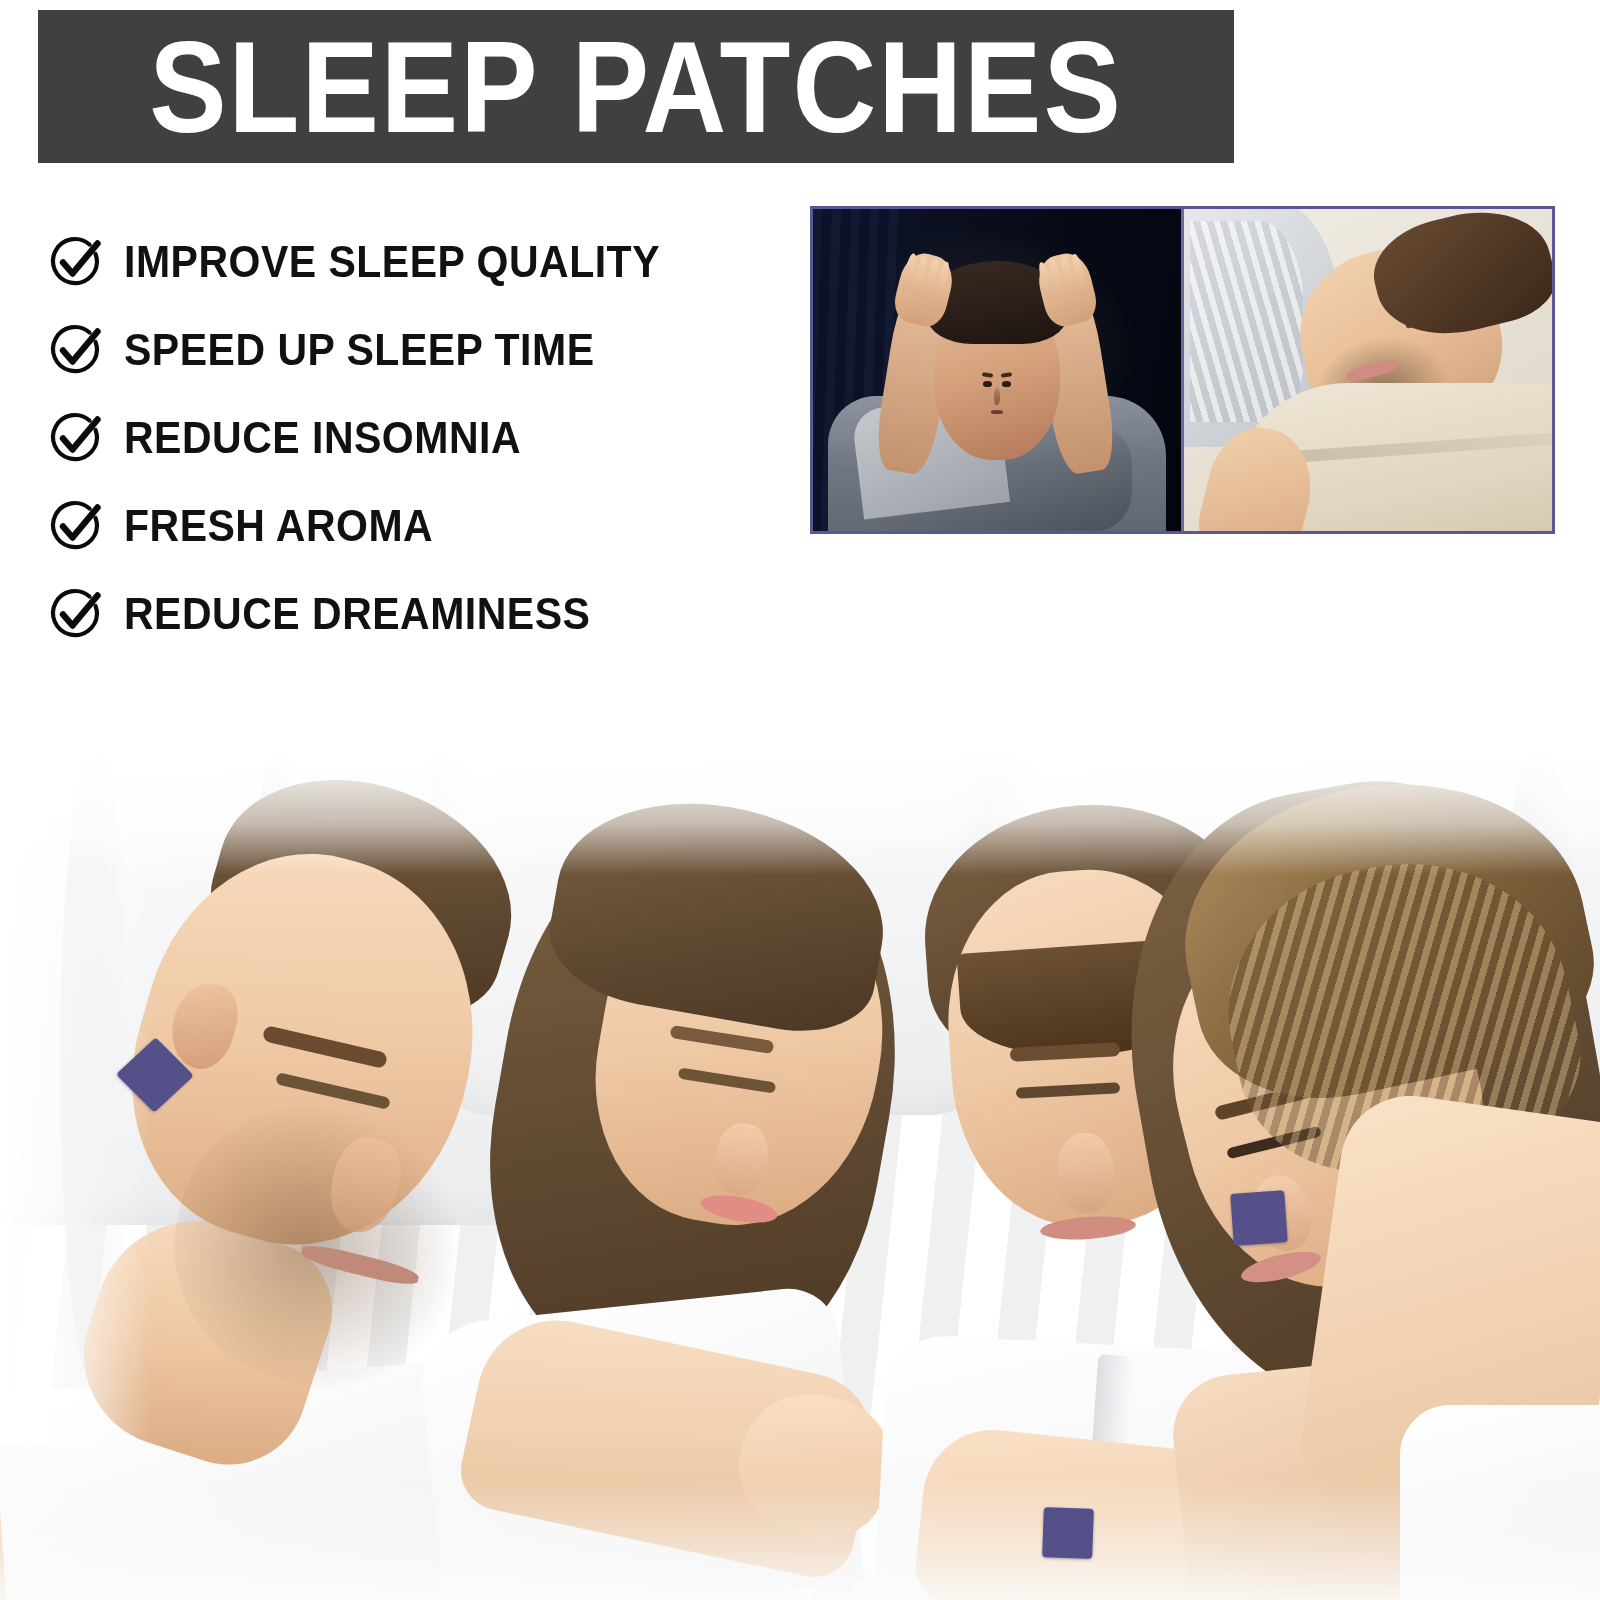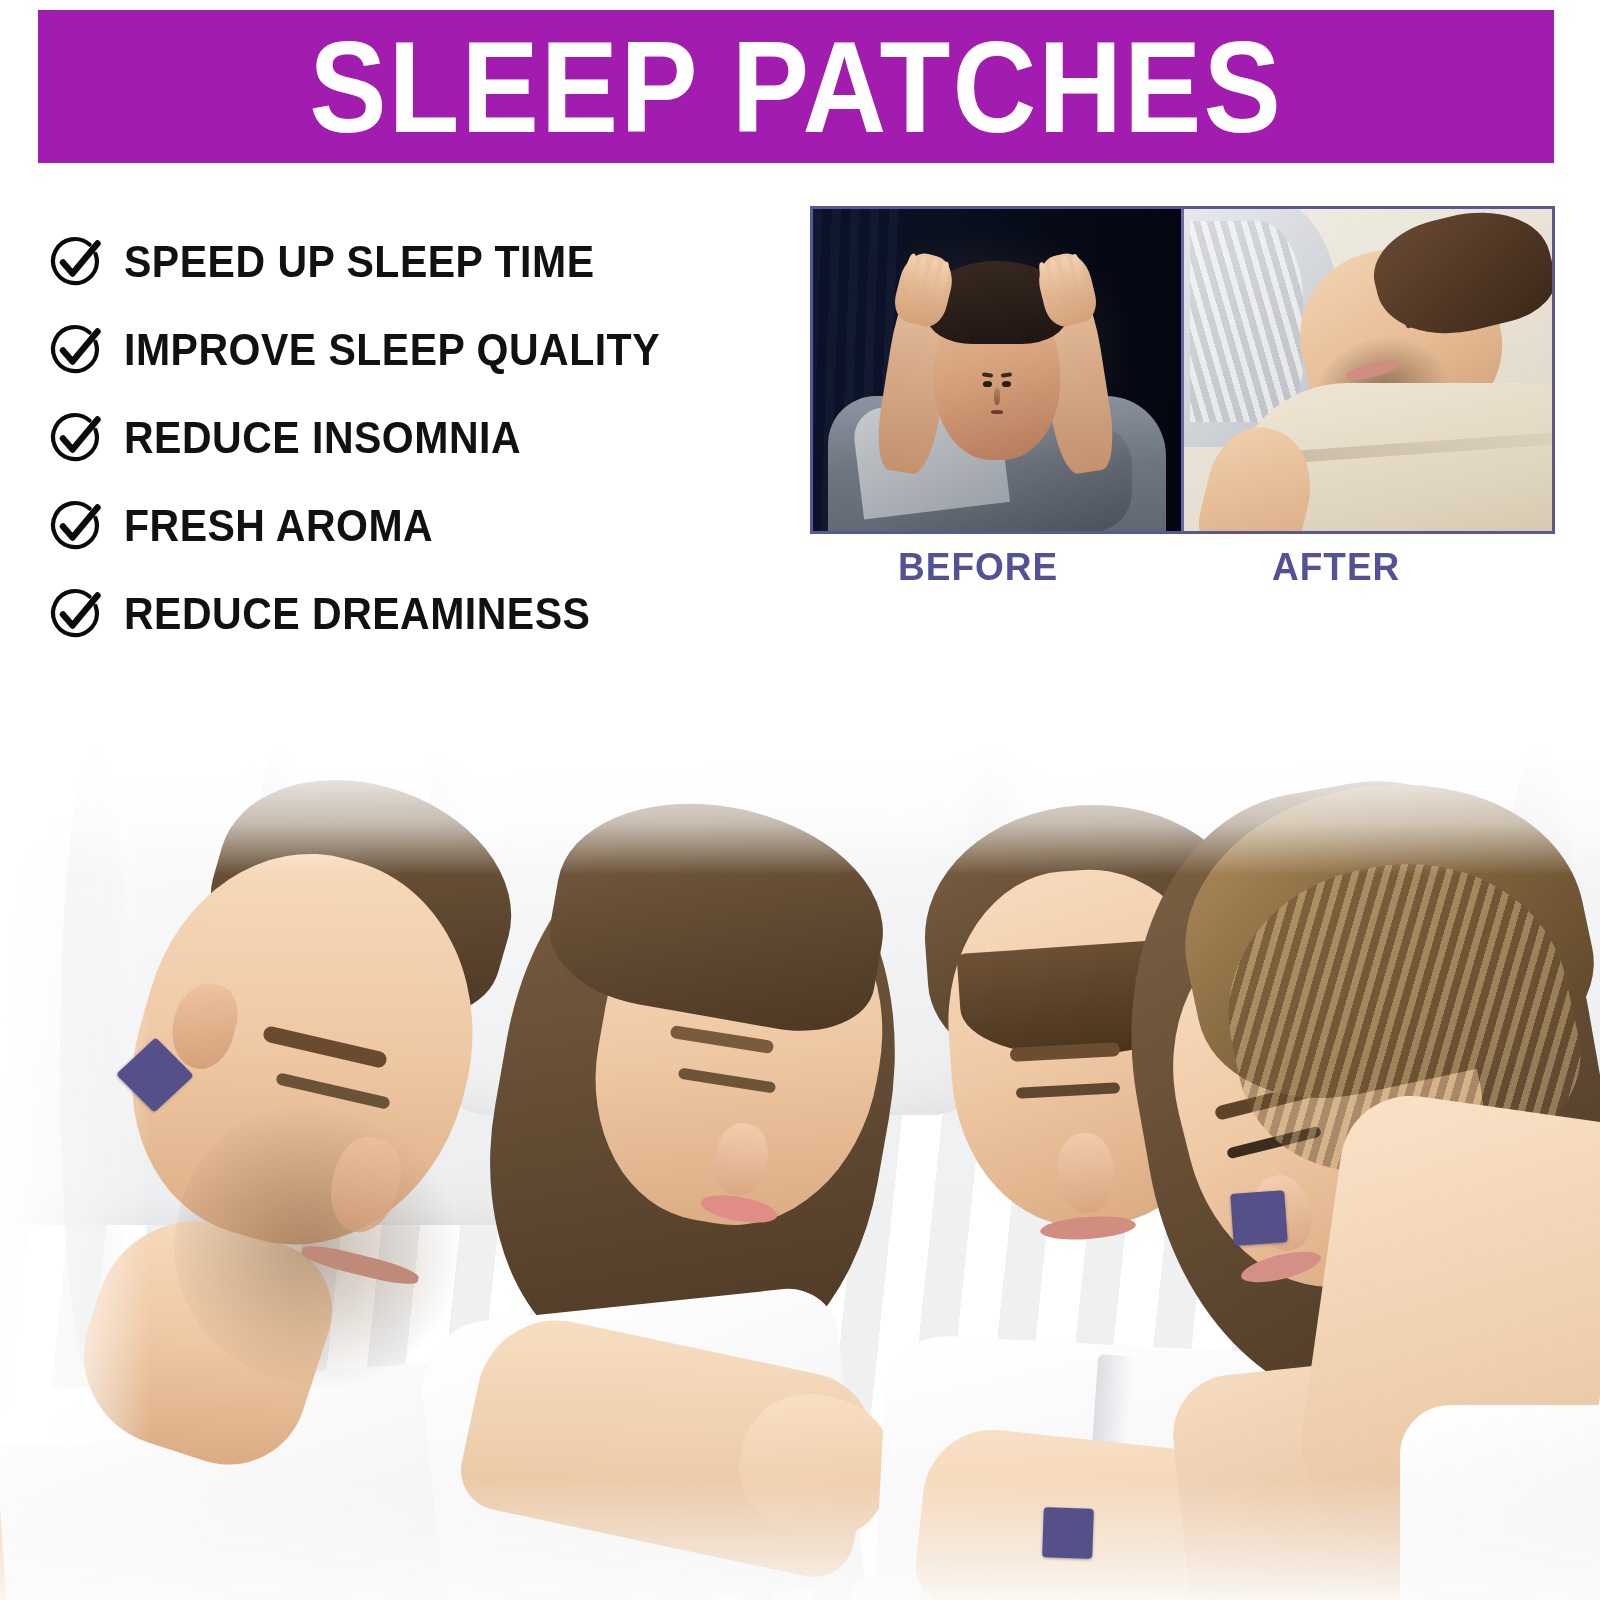--- a/index.html
+++ b/index.html
@@ -1,22 +1,22 @@
 <!DOCTYPE html>
 <html><head>
 <meta charset="utf-8">
 <style>
   * { margin:0; padding:0; box-sizing:border-box; }
   html, body { width:1600px; height:1600px; background:#ffffff; }
   body { font-family:"Liberation Sans", sans-serif; overflow:hidden; position:relative; }
 
   
   .header-banner{
-    position:absolute; left:38px; top:10px; width:1516px; height:153px;
-    background:#a21caf;
+    position:absolute; left:38px; top:10px; width:1196px; height:153px;
+    background:#404040;
     display:flex; align-items:center; justify-content:center;
   }
   .header-title{
     color:#ffffff;
     font-size:116px;
     font-weight:bold;
     letter-spacing:2px;
     line-height:1;
     white-space:nowrap;
     transform:scaleY(1.12);
@@ -456,31 +456,31 @@
 
 <div class="benefits-list">
 
   <div class="benefit-row">
     <span class="check-icon">
       <svg viewBox="0 0 54 54" width="54" height="54">
         <path d="M41.5 9.5 A22 22 0 1 0 49 27 A22 22 0 0 0 47.5 19" fill="none" stroke="#0b0b0b" stroke-width="4.2" stroke-linecap="round"></path>
         <path d="M15 27.5 L24.5 38.5 L49.5 8.5" fill="none" stroke="#0b0b0b" stroke-width="6.4" stroke-linecap="round" stroke-linejoin="round"></path>
       </svg>
     </span>
-    <span class="benefit-label">SPEED UP SLEEP TIME</span>
+    <span class="benefit-label">IMPROVE SLEEP QUALITY</span>
   </div>
 
   <div class="benefit-row">
     <span class="check-icon">
       <svg viewBox="0 0 54 54" width="54" height="54">
         <path d="M41.5 9.5 A22 22 0 1 0 49 27 A22 22 0 0 0 47.5 19" fill="none" stroke="#0b0b0b" stroke-width="4.2" stroke-linecap="round"></path>
         <path d="M15 27.5 L24.5 38.5 L49.5 8.5" fill="none" stroke="#0b0b0b" stroke-width="6.4" stroke-linecap="round" stroke-linejoin="round"></path>
       </svg>
     </span>
-    <span class="benefit-label">IMPROVE SLEEP QUALITY</span>
+    <span class="benefit-label">SPEED UP SLEEP TIME</span>
   </div>
 
   <div class="benefit-row">
     <span class="check-icon">
       <svg viewBox="0 0 54 54" width="54" height="54">
         <path d="M41.5 9.5 A22 22 0 1 0 49 27 A22 22 0 0 0 47.5 19" fill="none" stroke="#0b0b0b" stroke-width="4.2" stroke-linecap="round"></path>
         <path d="M15 27.5 L24.5 38.5 L49.5 8.5" fill="none" stroke="#0b0b0b" stroke-width="6.4" stroke-linecap="round" stroke-linejoin="round"></path>
       </svg>
     </span>
     <span class="benefit-label">REDUCE INSOMNIA</span>
@@ -549,24 +549,20 @@
       <div class="am-brow"></div>
       <div class="am-eye"></div>
       <div class="am-lip"></div>
       <div class="am-hair"></div>
       <div class="am-pillow"></div>
       <div class="am-arm"></div>
     </div>
 
   </div>
 
-  <div class="ba-labels">
-    <div class="ba-label before">BEFORE</div>
-    <div class="ba-label after">AFTER</div>
-  </div>
 </div>
 
 <div class="family-photo">
   <div class="sheet"></div>
 
   <div class="pillow-big" style="left:-60px;  top:-40px; width:620px; height:520px;"></div>
   <div class="pillow-big" style="left:430px;  top:-60px; width:560px; height:430px;"></div>
   <div class="pillow-big" style="left:1000px; top:-60px; width:660px; height:430px;"></div>
 
   <div class="sheet-fold" style="left:60px;  top:0;    width:70px;  height:640px;"></div>

